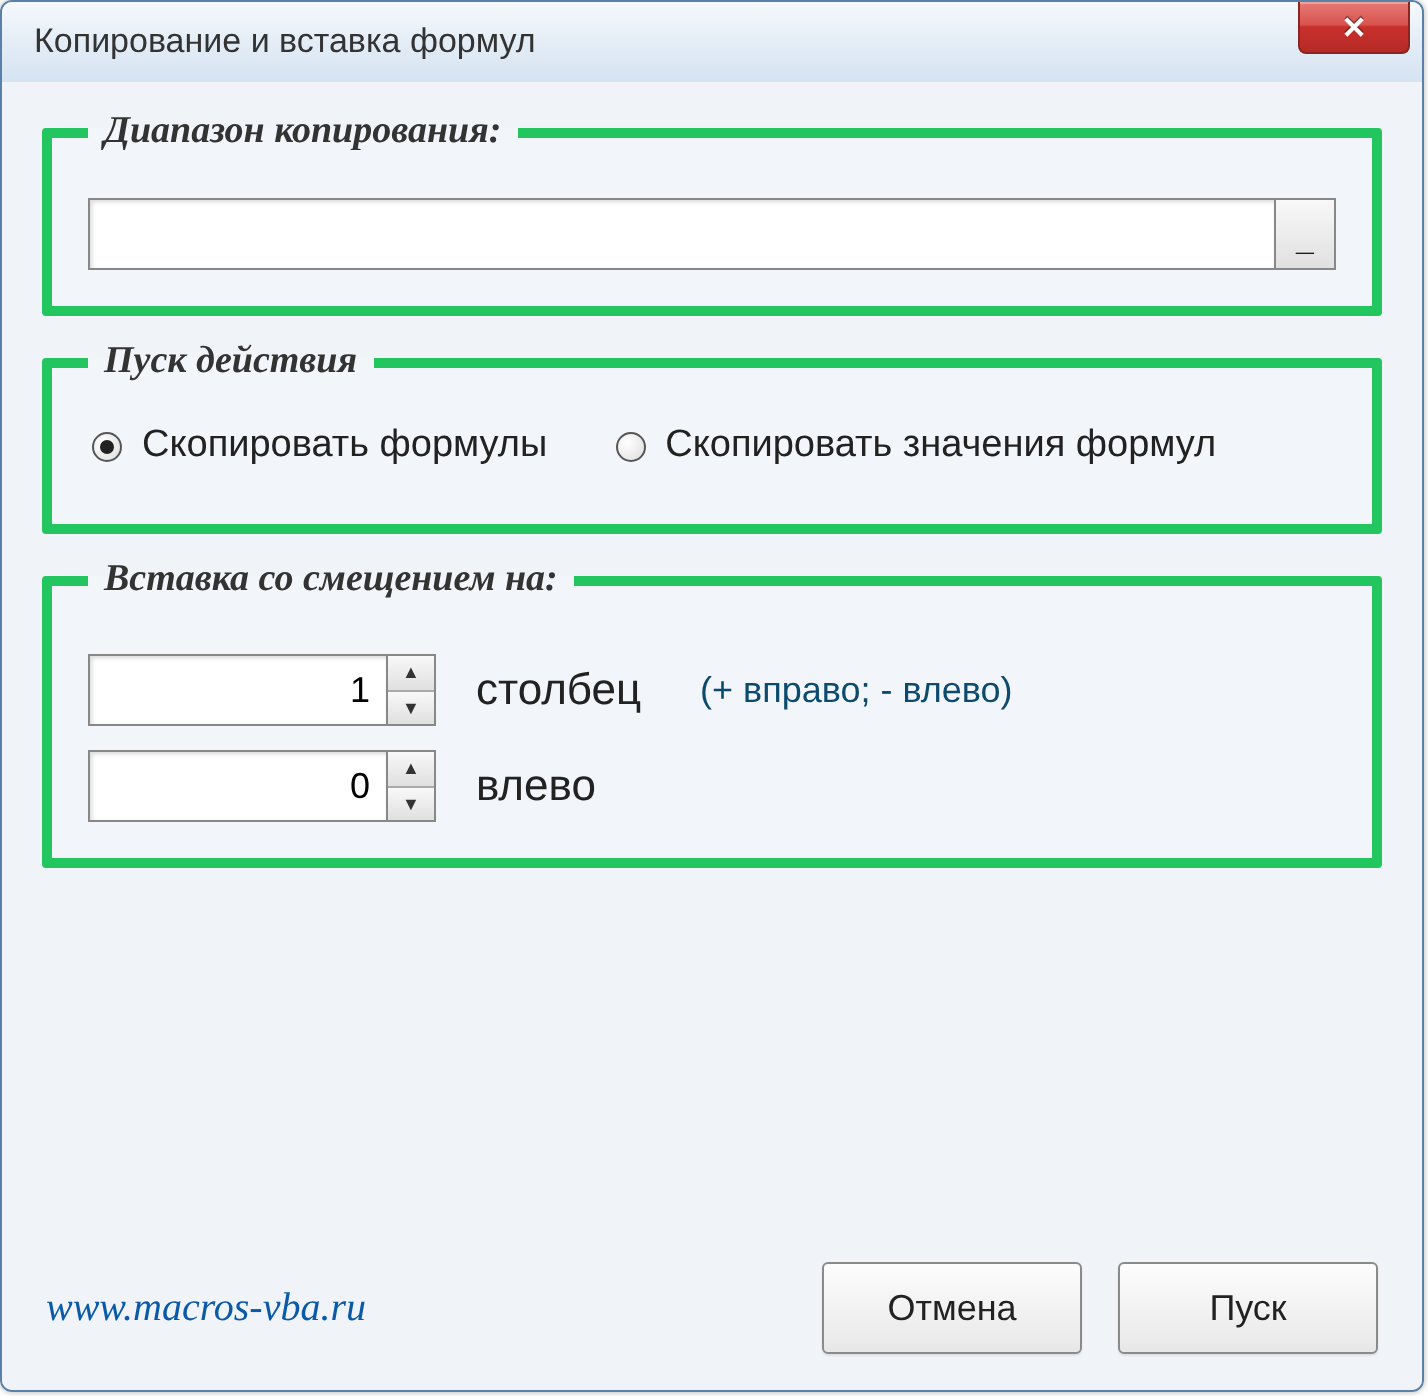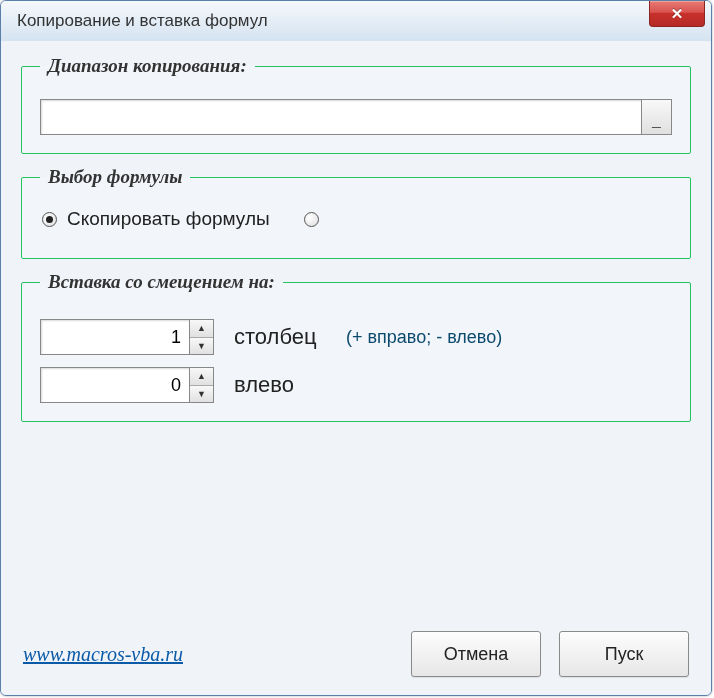--- a/index.html
+++ b/index.html
@@ -54,21 +54,21 @@
       text-shadow: 0 -1px 0 rgba(0,0,0,0.4);
     }
     .content {
       padding: 14px 20px 18px 20px;
       background: #f0f4f9;
       height: calc(100% - 40px);
       display: flex;
       flex-direction: column;
     }
     fieldset {
-      border: 1px solid #22c55e;
+      border: 5px solid #22c55e;
       border-radius: 2px;
       padding: 14px 18px 18px 18px;
       margin-bottom: 12px;
       background: #f2f5fa;
     }
     legend {
       padding: 0 8px;
       font-size: 19px;
       font-style: italic;
       font-weight: bold;
@@ -186,21 +186,20 @@
       display: flex;
       align-items: center;
       margin-top: auto;
       padding: 6px 2px 0 2px;
       gap: 18px;
     }
     .footer-link {
       font-size: 20px;
       font-style: italic;
       color: #0b5aa8;
-      text-decoration: underline;
       cursor: pointer;
       font-family: Georgia, "Times New Roman", serif;
       flex: 1;
     }
     .btn {
       height: 46px;
       min-width: 130px;
       border: 1px solid #8a8a8a;
       background: linear-gradient(to bottom, #fdfdfd, #e7e7e7);
       border-radius: 3px;
@@ -227,33 +226,34 @@
       <legend>Диапазон копирования:</legend>
       <div class="range-input-wrap">
         <input class="range-input" type="text" value="" style="">
         <div class="range-btn">
           <span>_</span>
         </div>
       </div>
     </fieldset>
 
     <fieldset>
-      <legend>Выбор формулы</legend>
+      <legend>Пуск действия</legend>
       <div class="radio-group">
 
         <div class="radio-row">
           <span class="radio-circle">
             <span class="radio-dot"></span>
           </span>
           <span class="radio-label">Скопировать формулы</span>
         </div>
 
 
         <div class="radio-row">
           <span class="radio-circle"></span>
+          <span class="radio-label">Скопировать значения формул</span>
         </div>
 
       </div>
     </fieldset>
 
     <fieldset>
       <legend>Вставка со смещением на:</legend>
 
       <div class="offset-row">
         <div class="spinner">

